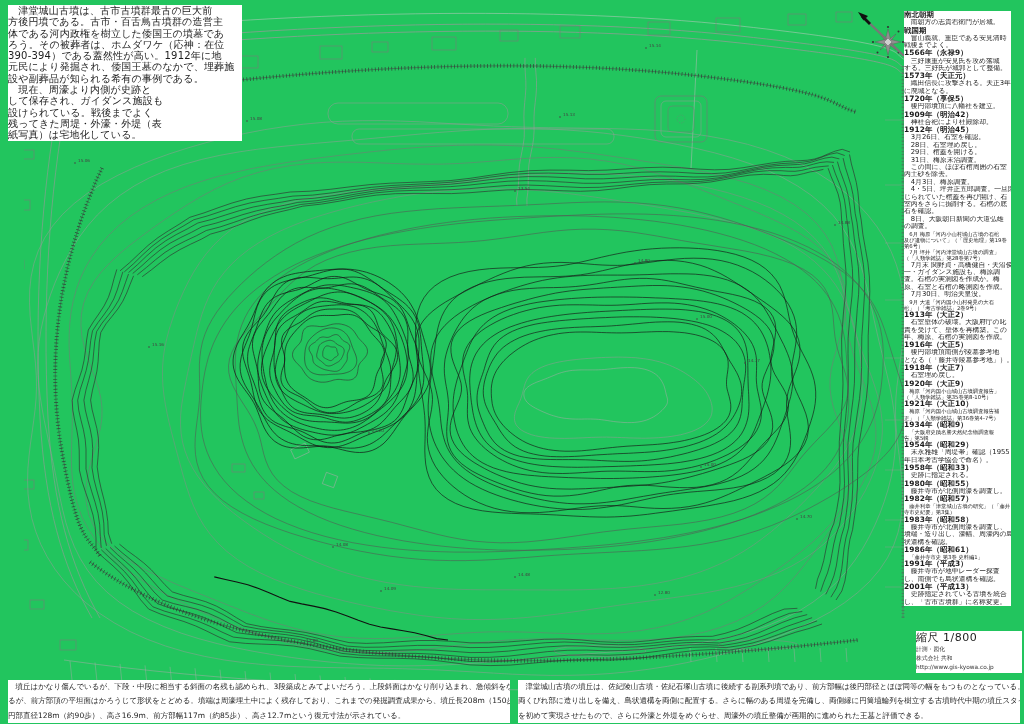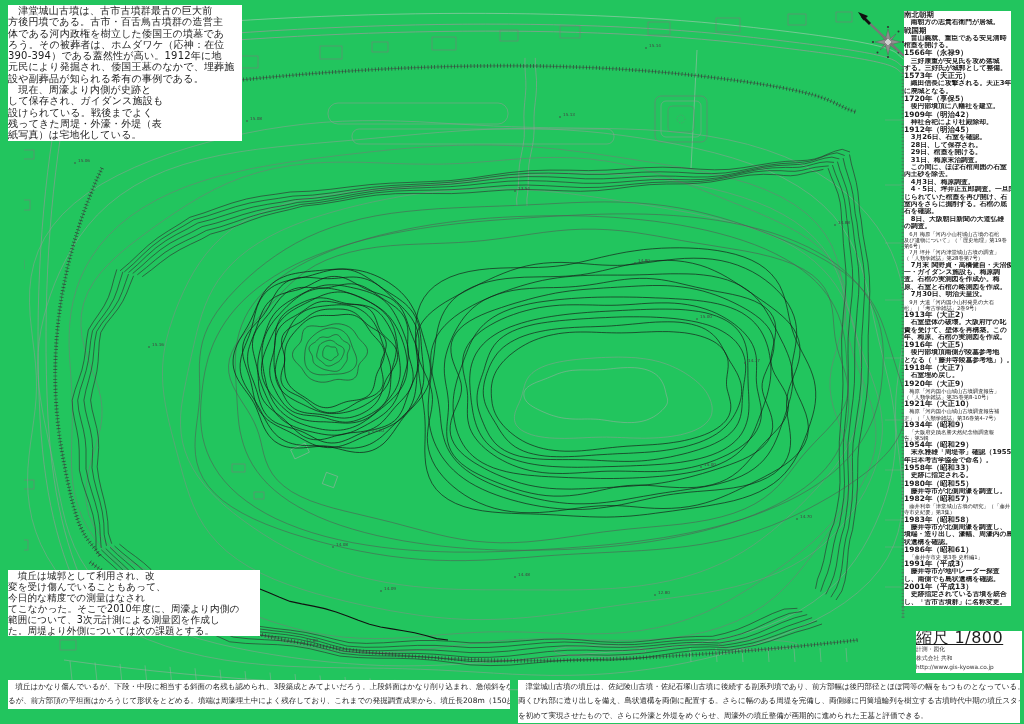--- a/index.html
+++ b/index.html
@@ -11,25 +11,25 @@
   
   .tl{left:8px;top:5px;width:234px;font-size:10px;line-height:11.3px;background:#fff;letter-spacing:.2px;}
   
   .bl{left:8px;top:570px;width:252px;font-size:9.6px;line-height:11px;background:#fff;letter-spacing:.1px;}
   
   .fl{left:8px;top:680px;width:502px;font-size:7.5px;line-height:14.4px;background:#fff;}
   .fr{left:518px;top:680px;width:502px;font-size:7.5px;line-height:14.4px;background:#fff;}
   
   .tlc{left:904px;top:11px;width:107px;background:#fff;}
   .tlc .year{font-size:7.4px;line-height:8.1px;font-weight:bold;letter-spacing:.1px;}
-  .tlc .body{font-size:6.8px;line-height:7.4px;font-weight:bold;}
+  .tlc .body{font-size:6.8px;line-height:7.4px;}
   .tlc .cite{font-size:5.3px;line-height:6.2px;color:#222;}
   
   .scaleblk{left:916px;top:631px;width:106px;background:#fff;}
-  .scale-big{font-size:16px;line-height:14px;letter-spacing:.5px;text-decoration:underline;}
+  .scale-big{font-size:11px;line-height:14px;letter-spacing:.5px;}
   .scale-small{font-size:5.8px;line-height:9.2px;color:#333;}
 </style>
 </head>
 <body>
 
 <div id="page">
 
   <svg id="map" class="abs" style="left:0;top:0" width="1024" height="724" viewBox="0 0 1024 724">
       <defs>
         <clipPath id="mapclip">
@@ -266,58 +266,51 @@
       <div class="ln ">390-394）である蓋然性が高い。1912年に地</div>
       <div class="ln ">元民により発掘され、倭国王墓のなかで、埋葬施</div>
       <div class="ln ">設や副葬品が知られる希有の事例である。</div>
       <div class="ln ">　現在、周濠より内側が史跡と</div>
       <div class="ln ">して保存され、ガイダンス施設も</div>
       <div class="ln ">設けられている。戦後までよく</div>
       <div class="ln ">残ってきた周堤・外濠・外堤（表</div>
       <div class="ln ">紙写真）は宅地化している。</div>
     </div>
 
-  <div class="abs bl">
-      <div class="ln ">　墳丘は城郭として利用され、改</div>
-      <div class="ln ">変を受け傷んでいることもあって、</div>
-      <div class="ln ">今日的な精度での測量はなされ</div>
-      <div class="ln ">てこなかった。そこで2010年度に、周濠より内側の</div>
-      <div class="ln ">範囲について、3次元計測による測量図を作成し</div>
-      <div class="ln ">た。周堤より外側については次の課題とする。</div>
-    </div>
 
   <div class="abs fl">
       <div class="ln ">　墳丘はかなり傷んでいるが、下段・中段に相当する斜面の名残も認められ、3段築成とみてよいだろう。上段斜面はかなり削り込まれ、急傾斜をなしてい</div>
       <div class="ln ">るが、前方部頂の平坦面はかろうじて形状をとどめる。墳端は周濠埋土中によく残存しており、これまでの発掘調査成果から、墳丘長208m（150歩）、後</div>
+      <div class="ln ">円部直径128m（約90歩）、高さ16.9m、前方部幅117m（約85歩）、高さ12.7mという復元寸法が示されている。</div>
     </div>
   <div class="abs fr">
       <div class="ln ">　津堂城山古墳の墳丘は、佐紀陵山古墳・佐紀石塚山古墳に後続する副系列墳であり、前方部幅は後円部径とほぼ同等の幅をもつものとなっている。</div>
       <div class="ln ">両くびれ部に造り出しを備え、島状遺構を両側に配置する。さらに幅のある周堤を完備し、両側縁に円筒埴輪列を樹立する古墳時代中期の墳丘スタイル</div>
       <div class="ln ">を初めて実現させたもので、さらに外濠と外堤をめぐらせ、周濠外の墳丘整備が画期的に進められた王墓と評価できる。</div>
     </div>
 
   <div class="abs tlc">
       <div class="ln year">南北朝期</div>
       <div class="ln body">　南朝方の志貴右衛門が居城。</div>
       <div class="ln year">戦国期</div>
       <div class="ln body">　畠山義就、重臣である安見清時</div>
-      <div class="ln body">棺蓋を開ける。</div>
+      <div class="ln body">戦後までよく。</div>
       <div class="ln year">1566年（永禄9）</div>
       <div class="ln body">　三好康重が安見氏を攻め落城</div>
       <div class="ln body">する。三好氏が城郭として整備。</div>
       <div class="ln year">1573年（天正元）</div>
       <div class="ln body">　織田信長に攻撃される。天正3年</div>
       <div class="ln body">に廃城となる。</div>
       <div class="ln year">1720年（享保5）</div>
       <div class="ln body">　後円部墳頂に八幡社を建立。</div>
       <div class="ln year">1909年（明治42）</div>
       <div class="ln body">　神社合祀により社殿除却。</div>
       <div class="ln year">1912年（明治45）</div>
       <div class="ln body">　3月26日、石室を確認。</div>
-      <div class="ln body">　28日、して保存され。</div>
+      <div class="ln body">　28日、石室埋め戻し。</div>
       <div class="ln body">　29日、棺蓋を開ける。</div>
       <div class="ln body">　31日、梅原末治調査。</div>
       <div class="ln body">　この間に、ほぼ石棺周囲の石室</div>
       <div class="ln body">内土砂を除去。</div>
       <div class="ln body">　4月3日、梅原調査。</div>
       <div class="ln body">　4・5日、坪井正五郎調査。一旦閉</div>
       <div class="ln body">じられていた棺蓋を再び開け、石</div>
       <div class="ln body">室内をさらに掘削する。石棺の底</div>
       <div class="ln body">石を確認。</div>
       <div class="ln body">　8日、大阪朝日新聞の大道弘雄</div>

